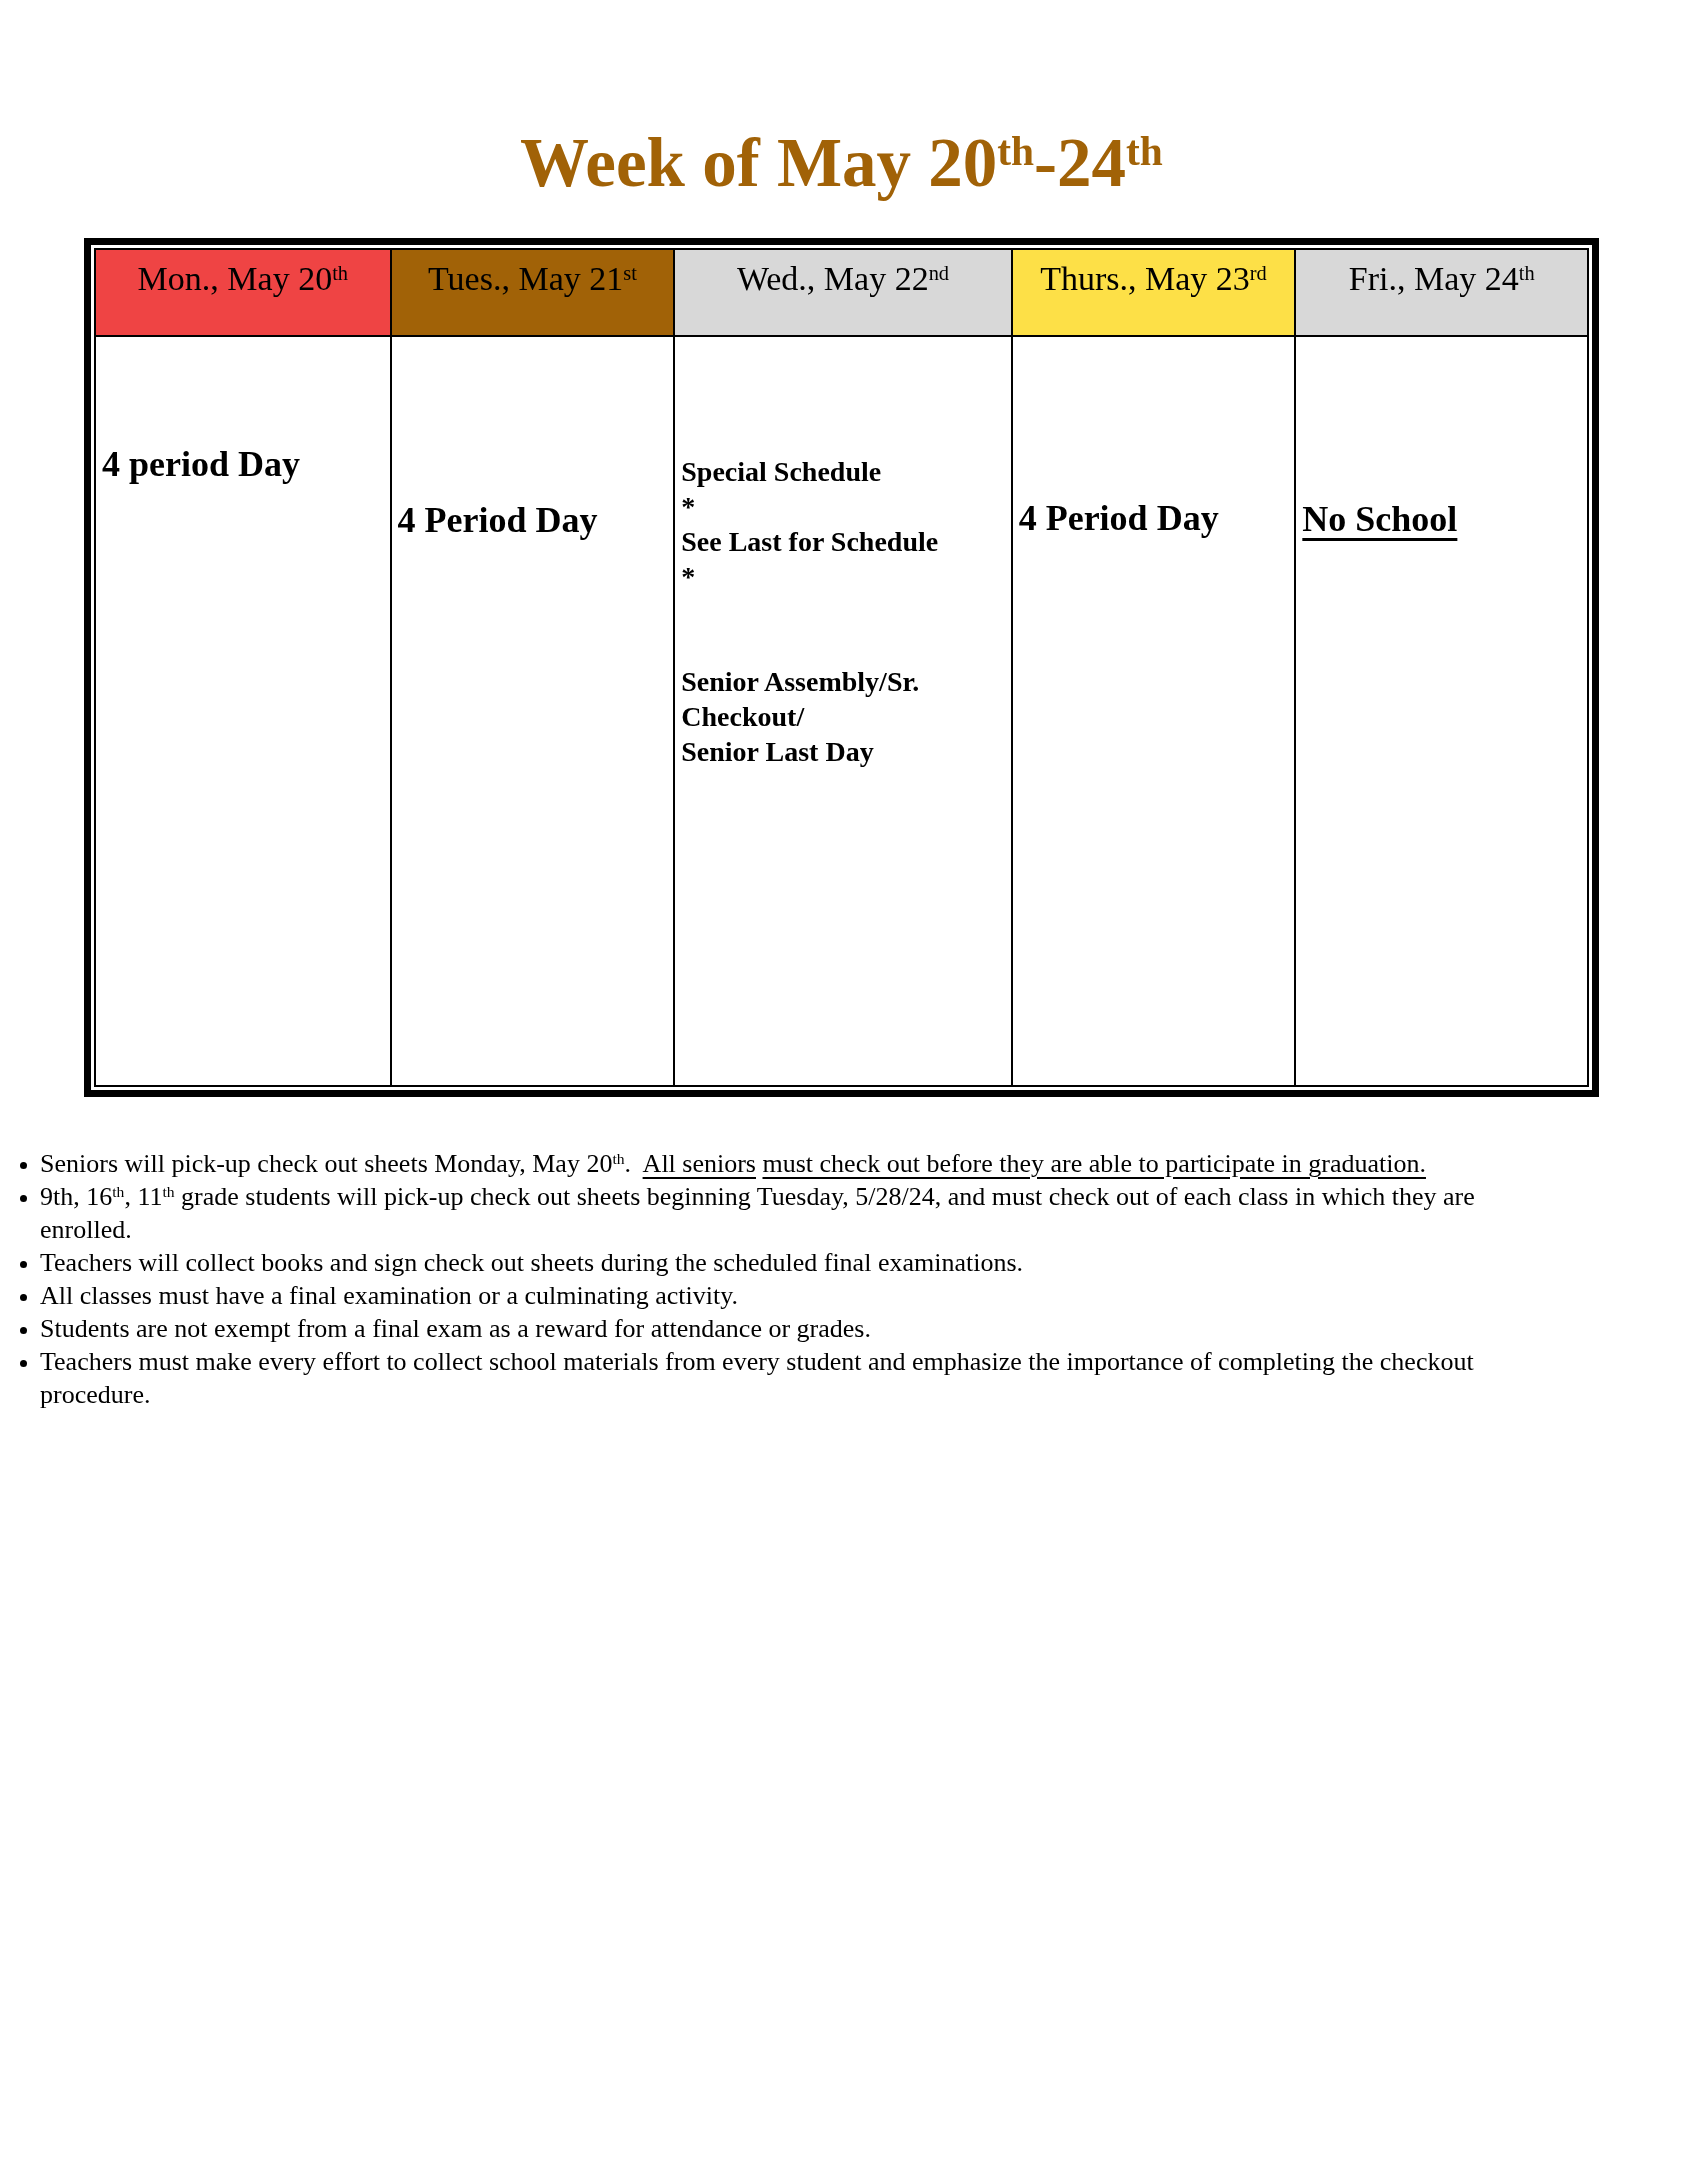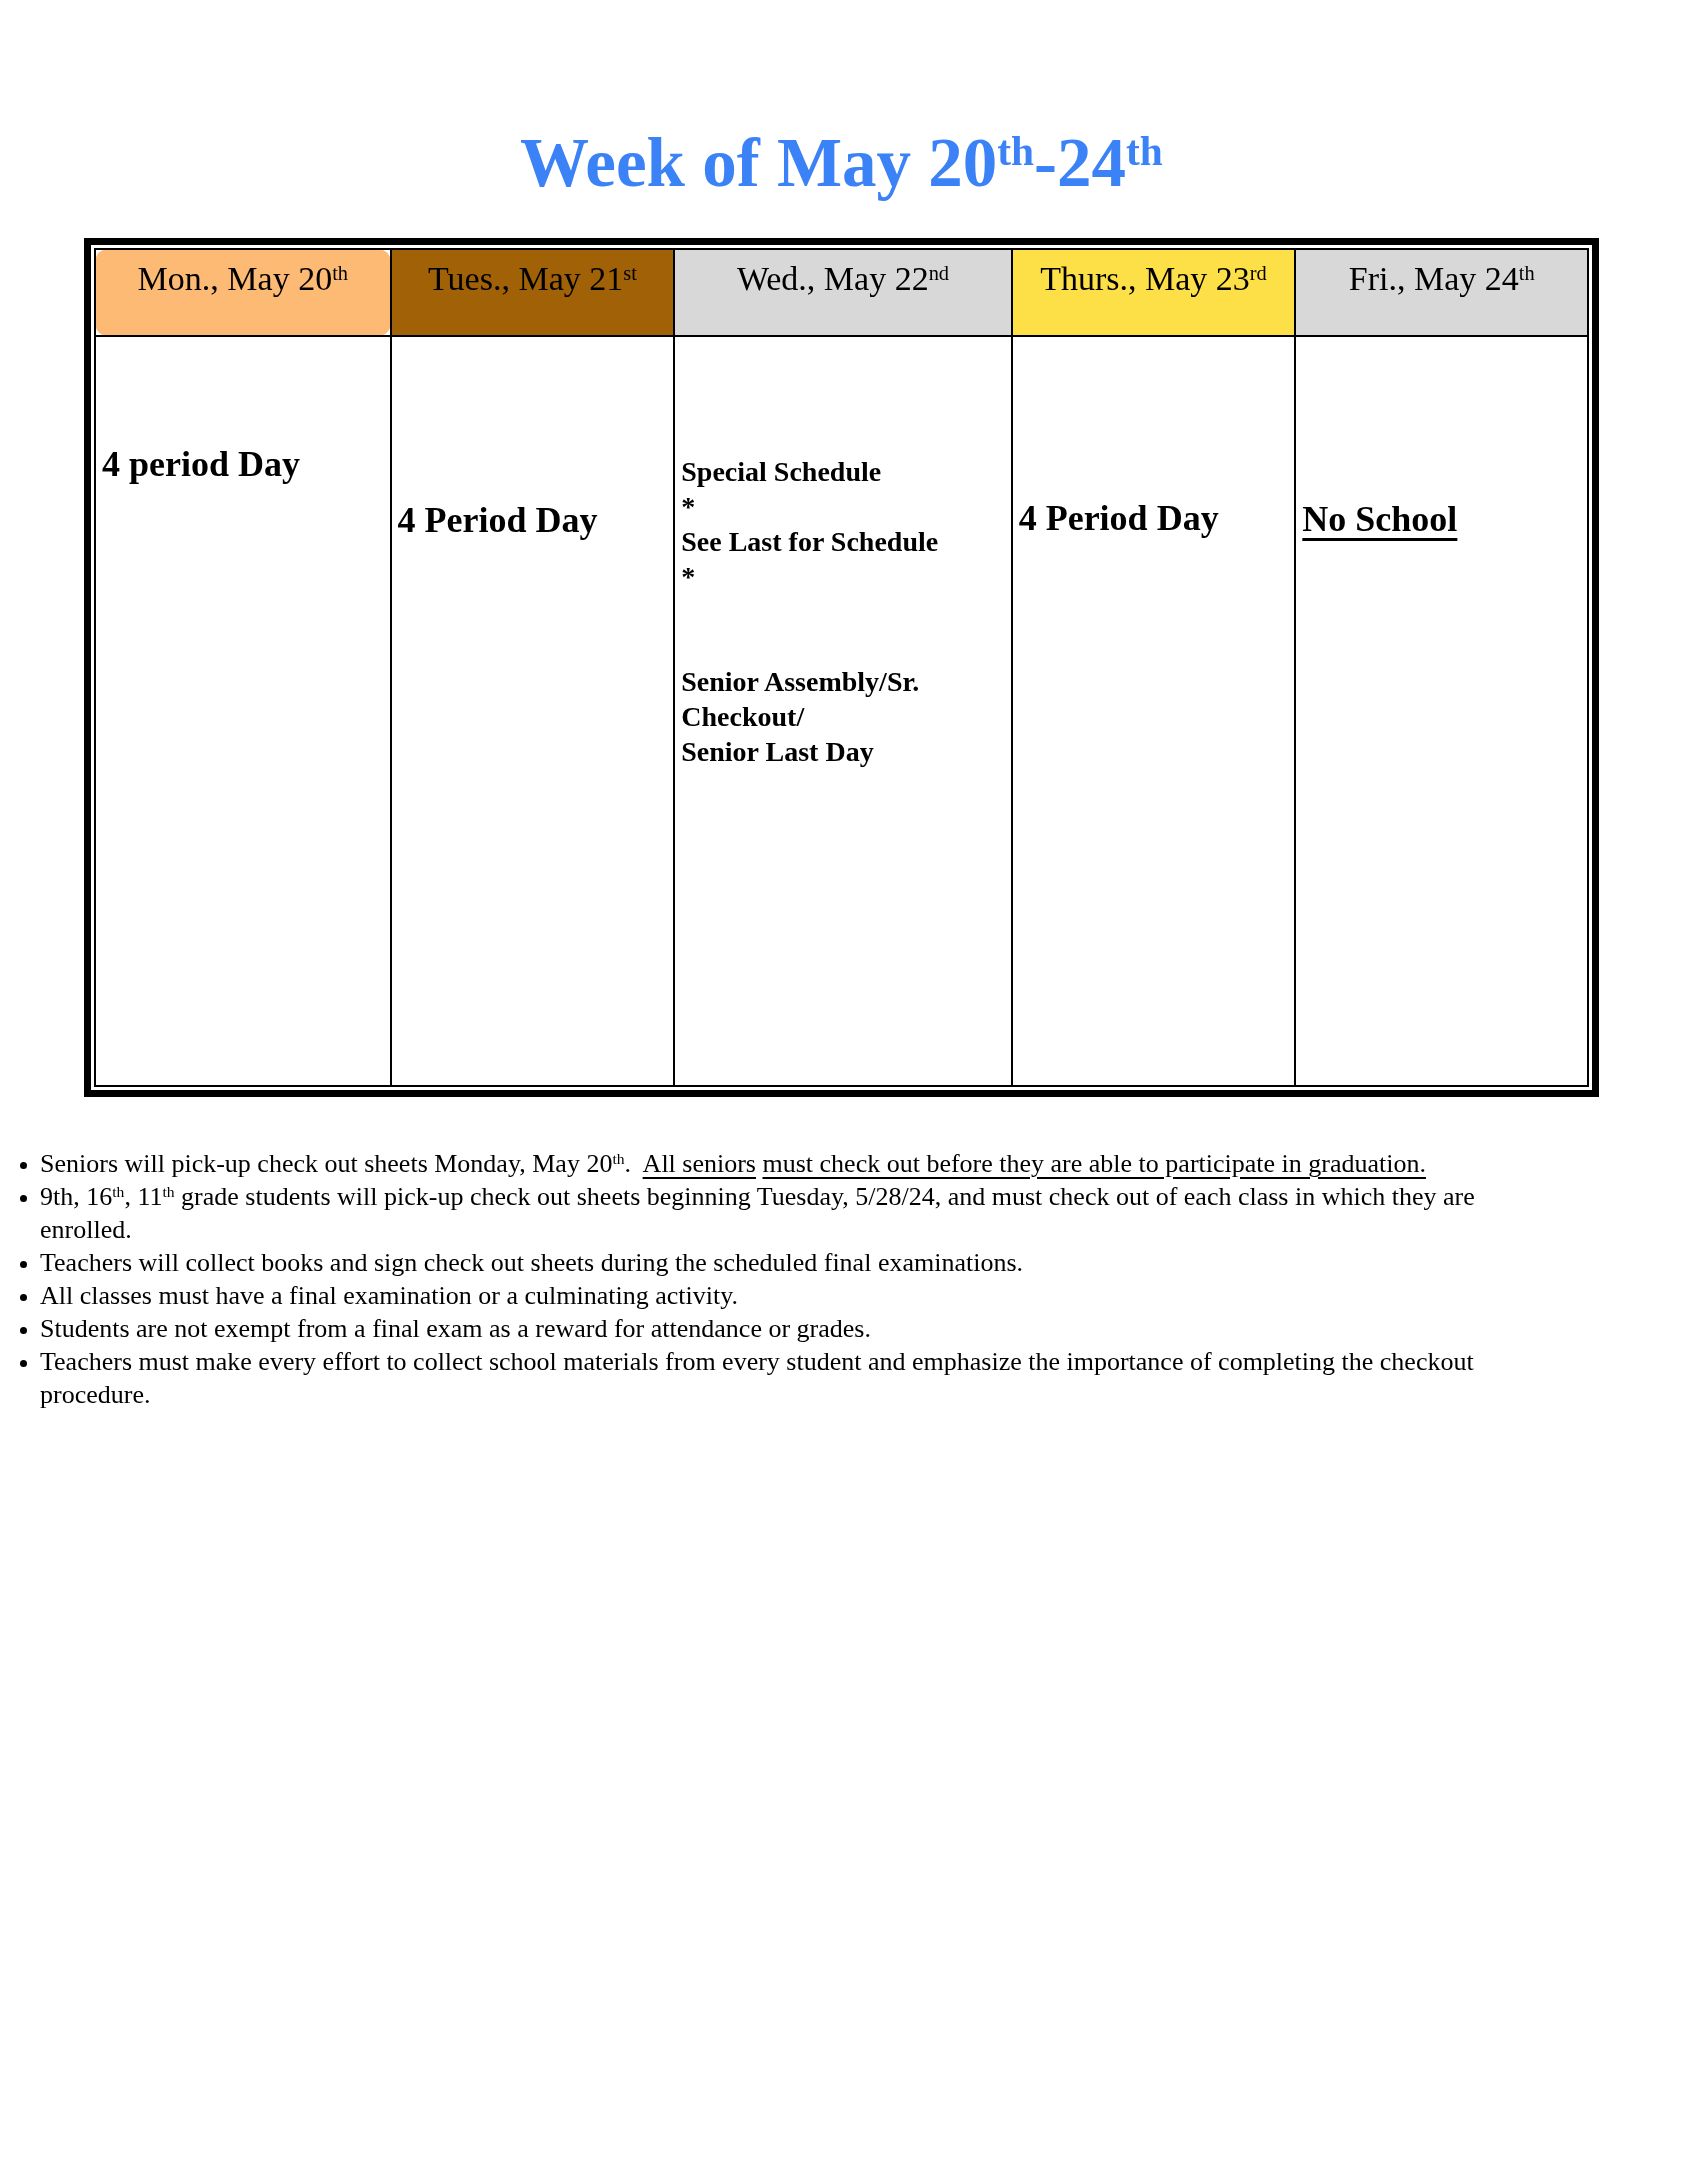--- a/index.html
+++ b/index.html
@@ -95,34 +95,34 @@
     text-decoration: underline;
     text-decoration-thickness: 2px;
     text-underline-offset: 5px;
   }
 </style>
 </head>
 <body>
 
 <div class="page">
 
-  <h1 class="title" style="color: #3b82f6; text-align: center;"><span>Week of May 20</span><span class="sup">th</span><span>-24</span><span class="sup">th</span></h1>
+  <h1 class="title" style="color: #a16207; text-align: center;"><span>Week of May 20</span><span class="sup">th</span><span>-24</span><span class="sup">th</span></h1>
 
   <div class="table-outer">
     <table class="schedule">
       <colgroup>
         <col>
           <col>
           <col>
           <col>
           <col>
       </colgroup>
       <thead>
         <tr>
-          <th style="background: #fdba74; border-radius: 13px;"><span>Mon., May 20</span><span class="sup">th</span></th>
+          <th style="background: #ef4444;"><span>Mon., May 20</span><span class="sup">th</span></th>
           <th style="background: #a16207;"><span>Tues., May 21</span><span class="sup">st</span></th>
           <th style="background: rgb(216, 216, 216);"><span>Wed., May 22</span><span class="sup">nd</span></th>
           <th style="background: #fde047;"><span>Thurs., May 23</span><span class="sup">rd</span></th>
           <th style="background: rgb(216, 216, 216);"><span>Fri., May 24</span><span class="sup">th</span></th>
         </tr>
       </thead>
       <tbody>
         <tr>
           <td>
             <div class="cell-bold mon">4 period Day</div>

